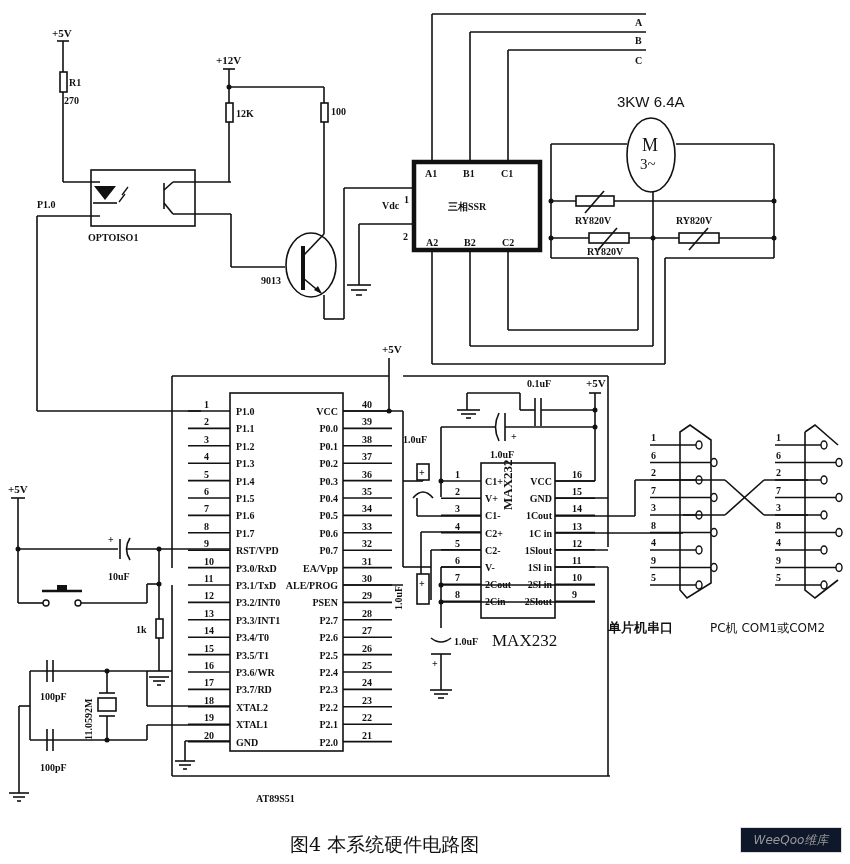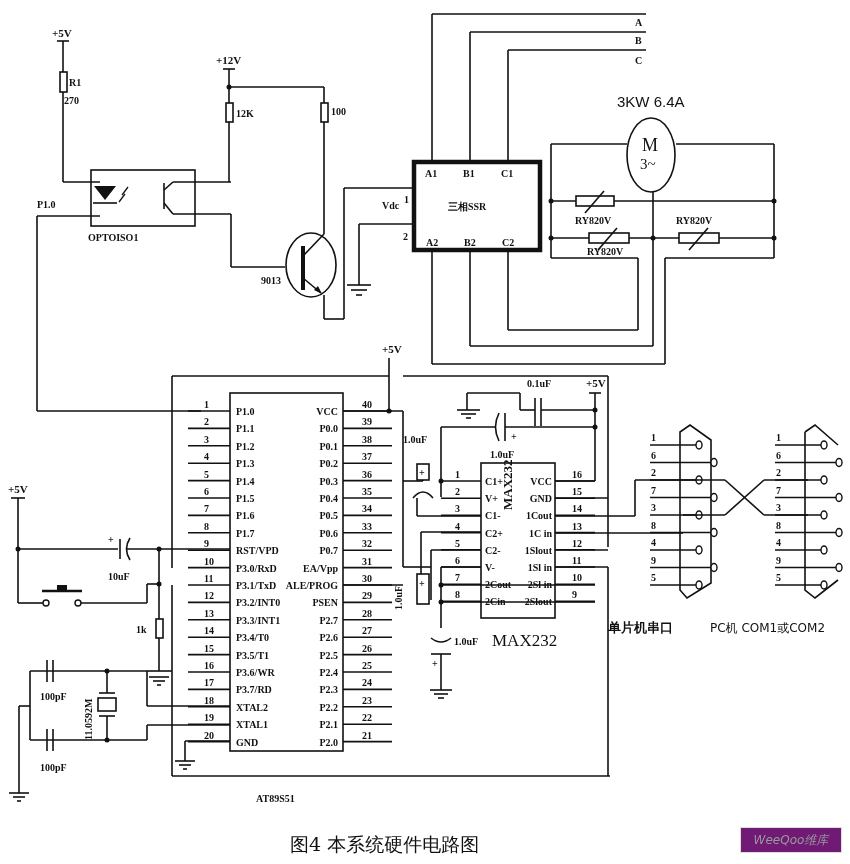--- a/index.html
+++ b/index.html
@@ -6,21 +6,21 @@
   body{width:850px;height:864px;position:relative;overflow:hidden;font-family:"Liberation Serif",serif;}
   svg{position:absolute;left:0;top:0;}
   .w{stroke:#111;stroke-width:1.6;fill:none;}
   .wt{stroke:#111;stroke-width:1.3;fill:none;}
   .thick{stroke:#111;stroke-width:4.5;fill:none;}
   .dot{fill:#111;}
   .t{font-family:"Liberation Serif",serif;font-weight:bold;fill:#111;font-size:11px;}
   .ts{font-family:"Liberation Serif",serif;font-weight:bold;fill:#111;font-size:10px;}
   .tl{font-family:"Liberation Sans",sans-serif;fill:#111;font-size:15px;}
   .cap{font-family:"DejaVu Serif",serif;fill:#111;font-size:19px;}
-  .wm{position:absolute;left:740px;top:827px;width:100px;height:24px;border:1px solid #ddd;background:#701a75;color:#999;font-family:"DejaVu Sans",sans-serif;font-size:12px;font-style:italic;line-height:24px;text-align:center;}
+  .wm{position:absolute;left:740px;top:827px;width:100px;height:24px;border:1px solid #ddd;background:#0f172a;color:#999;font-family:"DejaVu Sans",sans-serif;font-size:12px;font-style:italic;line-height:24px;text-align:center;}
 </style>
 </head>
 <body>
 
 <svg width="850" height="864" viewBox="0 0 850 864">
 
   <g>
 
     <text class="t" x="52" y="37">+5V</text>
     <line class="w" x1="57" y1="41" x2="69" y2="41"></line>

